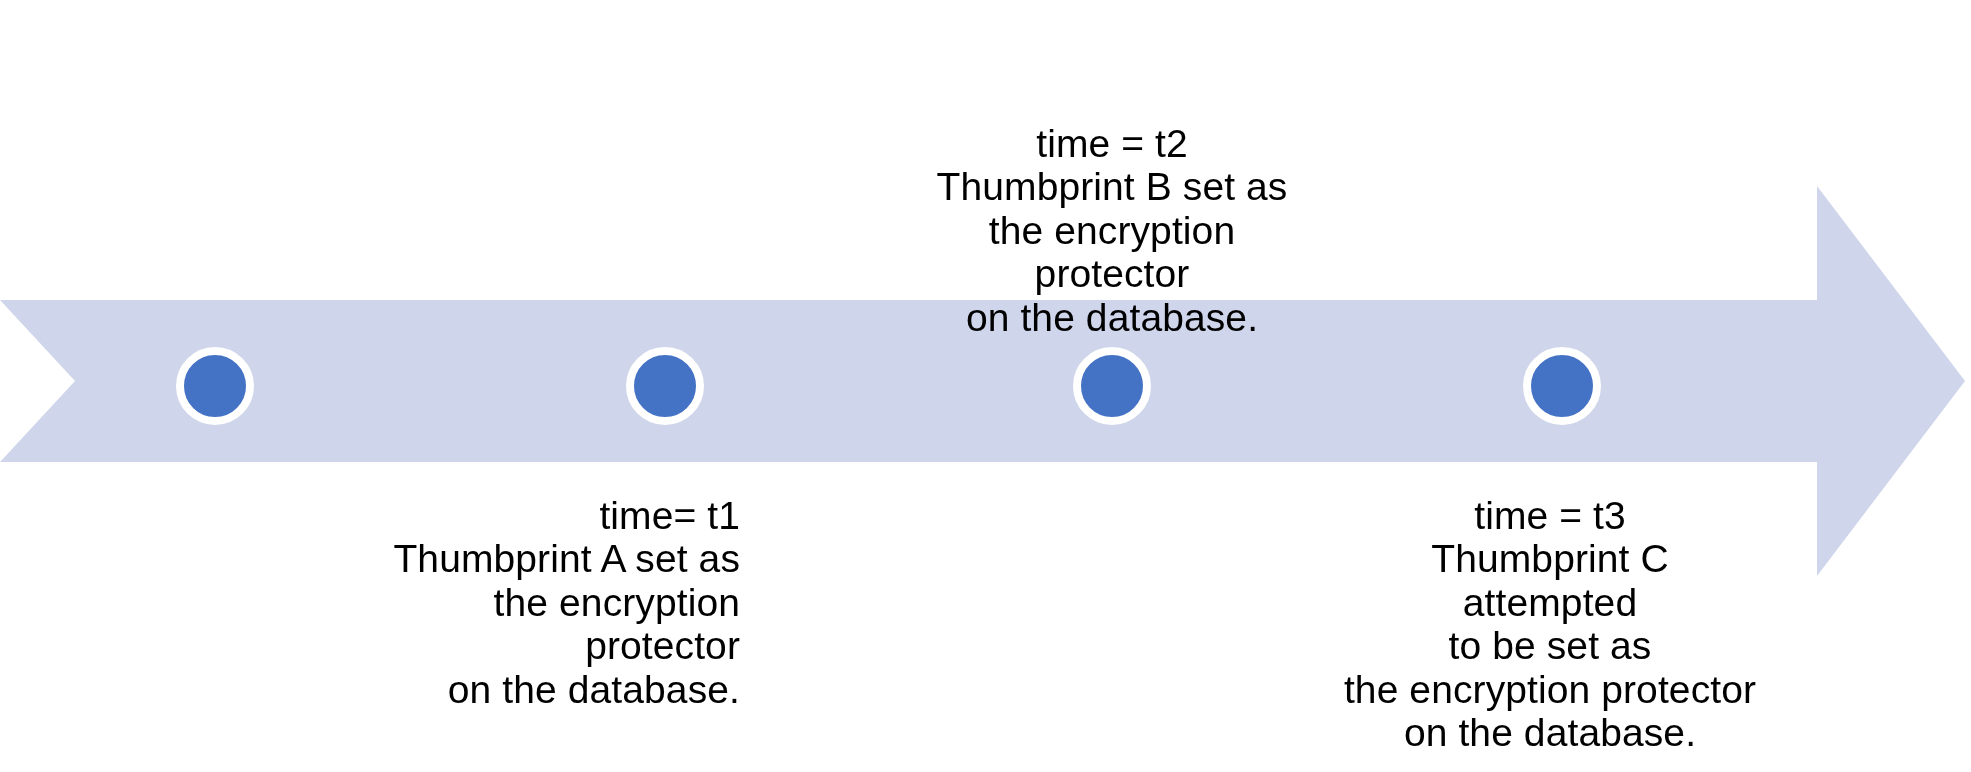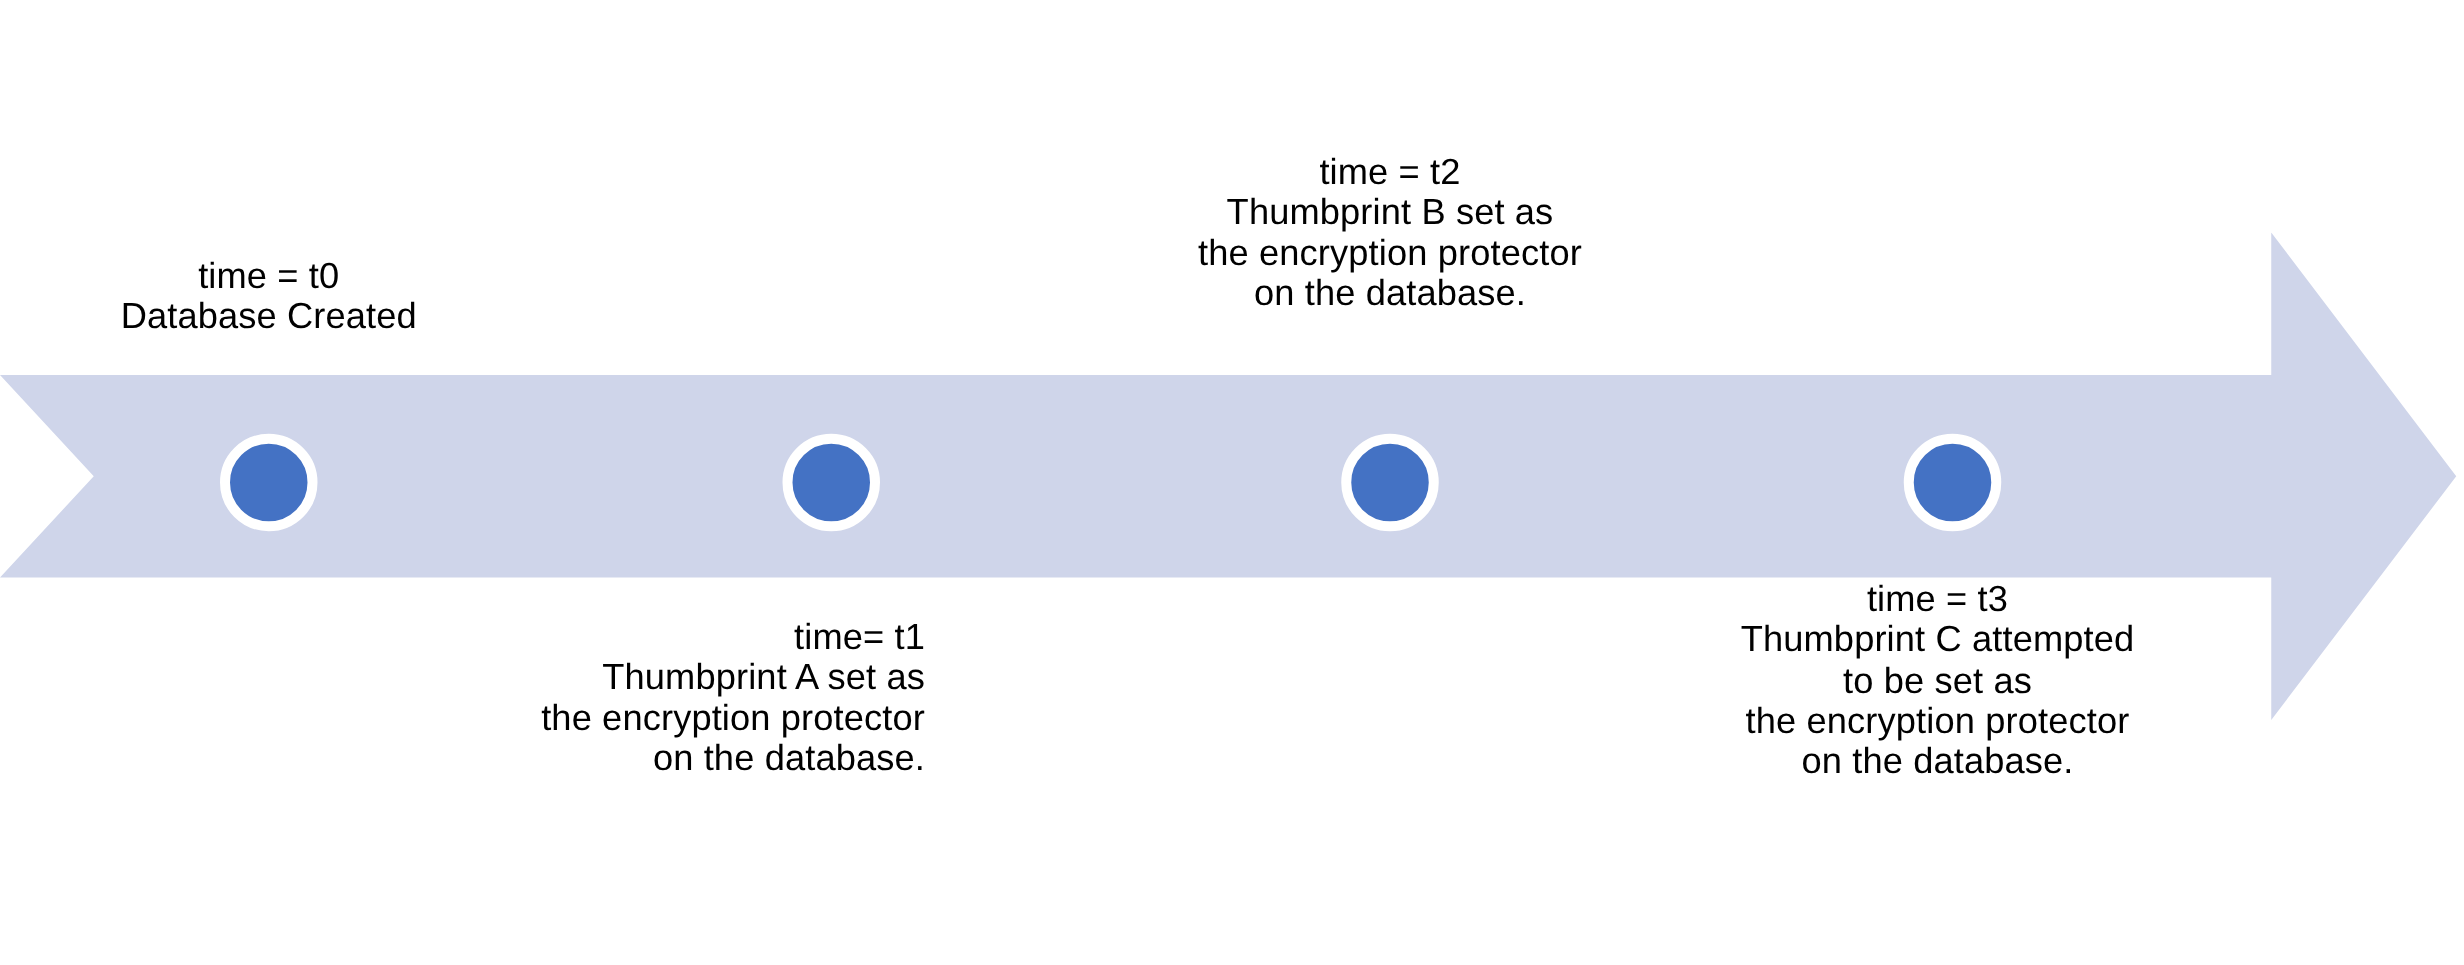--- a/index.html
+++ b/index.html
@@ -36,21 +36,21 @@
     border-radius: 50%;
     background: #4472C4;
     border: 8px solid #FFFFFF;
     box-sizing: border-box;
     top: 347px;
   }
   
   .milestone-label {
     position: absolute;
     text-align: center;
-    font-size: 29px;
+    font-size: 39px;
     line-height: 1.115;
     color: #000000;
     white-space: pre-line;
     letter-spacing: 0.1px;
   }
 
   
   .label-above { }
   .label-below { }
 </style>
@@ -61,32 +61,30 @@
 
   <svg id="timeline-arrow" viewBox="0 0 1971 390" preserveAspectRatio="none" aria-hidden="true">
     <polygon points="0,114 75,195 0,276 1817,276 1817,390 1965,195 1817,0 1817,114" fill="#CFD5EA"></polygon>
   </svg>
 
   <div class="milestone-marker" style="left:176px;"></div>
   <div class="milestone-marker" style="left:626px;"></div>
   <div class="milestone-marker" style="left:1073px;"></div>
   <div class="milestone-marker" style="left:1523px;"></div>
 
-  <div class="milestone-label label-above" style="left:15px; top:205px; width:400px;">time = t0
-Database Created</div>
 
   <div class="milestone-label label-below" style="left:340px; top:494px; width:400px;text-align:right;">time= t1
 Thumbprint A set as
 the encryption protector
 on the database.</div>
 
   <div class="milestone-label label-above" style="left:912px; top:122px; width:400px;">time = t2
 Thumbprint B set as
 the encryption protector
 on the database.</div>
 
-  <div class="milestone-label label-below" style="left:1340px; top:464px; width:420px;text-align:center;">time = t3
+  <div class="milestone-label label-below" style="left:1340px; top:494px; width:420px;text-align:center;">time = t3
 Thumbprint C attempted
 to be set as
 the encryption protector
 on the database.</div>
 
 </div>
 
 </body></html>

